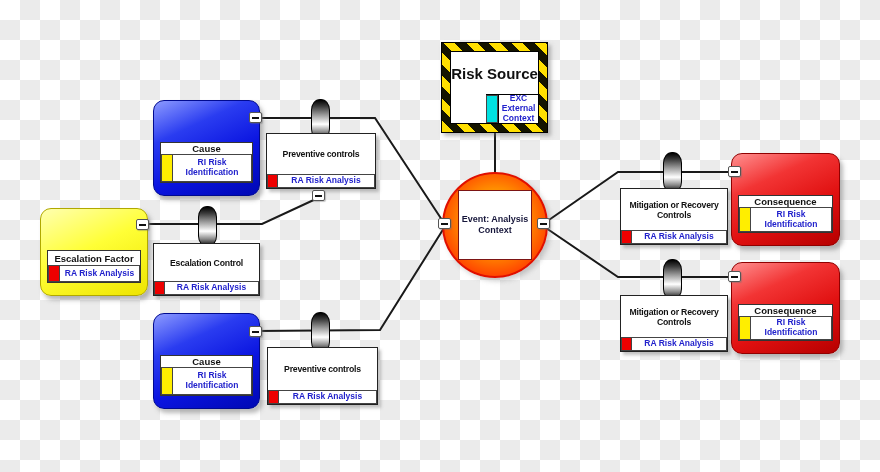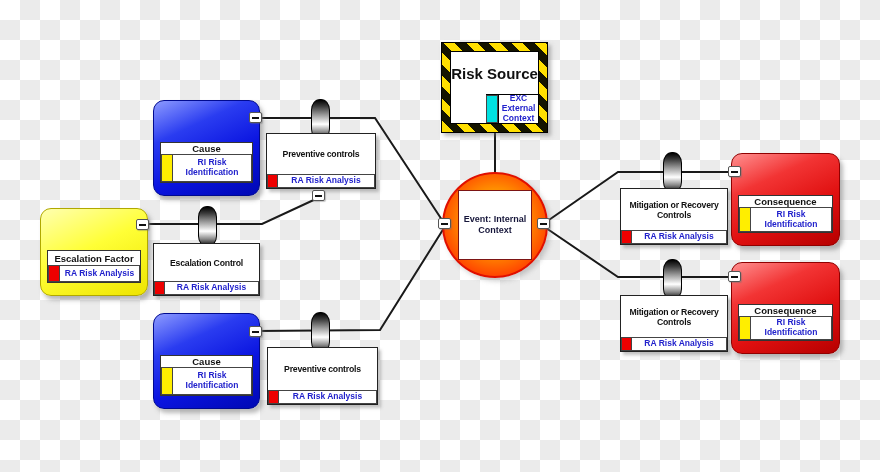--- a/index.html
+++ b/index.html
@@ -184,21 +184,21 @@
 
   <div class="node ctrl" id="preventive-bottom">
     <div class="title">Preventive controls</div>
     <div class="strip">
       <div class="chip chip-red"></div>
       <div class="lab">RA Risk Analysis</div>
     </div>
   </div>
 
   <div class="node event" id="event-node">
-    <div class="inner">Event: Internal Context</div>
+    <div class="inner">Event: Analysis Context</div>
   </div>
 
   <div class="node ctrl" id="mitigation-top">
     <div class="title">Mitigation or Recovery Controls</div>
     <div class="strip">
       <div class="chip chip-red"></div>
       <div class="lab">RA Risk Analysis</div>
     </div>
   </div>
 

